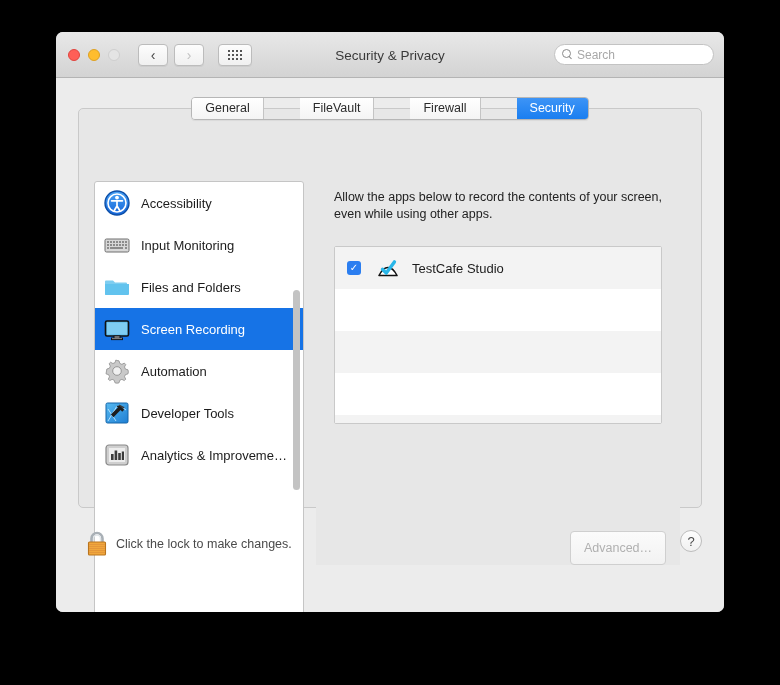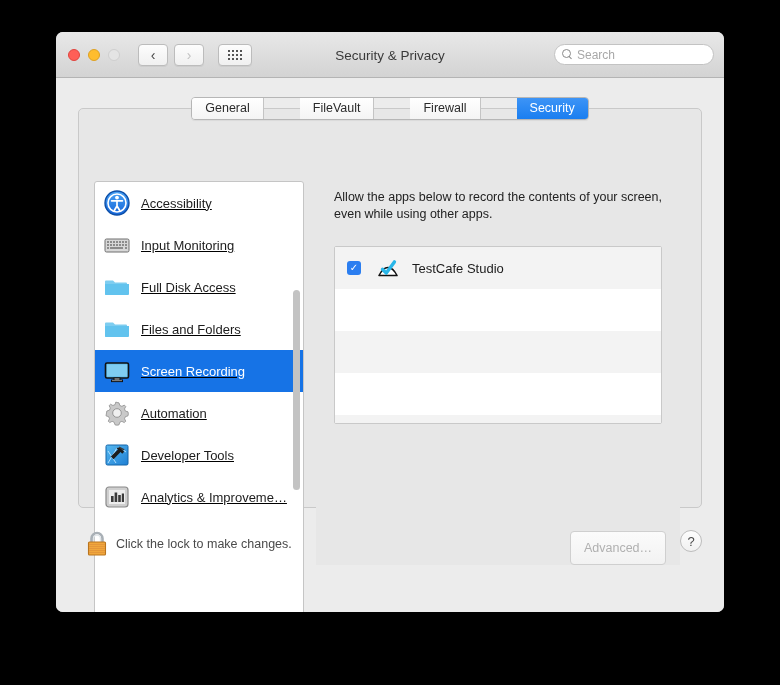--- a/index.html
+++ b/index.html
@@ -149,21 +149,20 @@
 
   
   .sidebar {
     position: absolute;
     left: 38px; top: 103px;
     width: 210px; height: 464px;
     background: #fff;
     border: 1px solid #c5c5c5;
     border-radius: 3px;
     overflow: hidden;
-    text-decoration: underline;
   }
   .srow {
     display: flex; align-items: center;
     height: 42px;
     padding-left: 8px;
   }
   .srow.selected { background: #1673e6; }
   .srow .label {
     font-size: 13px; color: #1c1c1c;
     margin-left: 10px;
@@ -343,29 +342,20 @@
               <rect x="22" y="13" width="2" height="2"></rect>
               <rect x="4" y="16" width="2" height="2"></rect>
                 <rect x="7" y="16" width="13" height="2"></rect>
               <rect x="22" y="16" width="2" height="2"></rect>
             </g>
           </svg>
         </span>
         <span class="label">Input Monitoring</span>
       </div>
 
-      <div class="srow">
-        <span class="sicon">
-          <svg width="28" height="28" viewBox="0 0 28 28">
-            <path d="M2 8.5a1 1 0 011-1h7l2 2h11a1 1 0 011 1V21a1 1 0 01-1 1H3a1 1 0 01-1-1z" fill="#7ecdf0"></path>
-            <path d="M2 11h24v10a1 1 0 01-1 1H3a1 1 0 01-1-1z" fill="#62c3ee"></path>
-          </svg>
-        </span>
-        <span class="label">Full Disk Access</span>
-      </div>
 
       <div class="srow">
         <span class="sicon">
           <svg width="28" height="28" viewBox="0 0 28 28">
             <path d="M2 8.5a1 1 0 011-1h7l2 2h11a1 1 0 011 1V21a1 1 0 01-1 1H3a1 1 0 01-1-1z" fill="#7ecdf0"></path>
             <path d="M2 11h24v10a1 1 0 01-1 1H3a1 1 0 01-1-1z" fill="#62c3ee"></path>
           </svg>
         </span>
         <span class="label">Files and Folders</span>
       </div>

